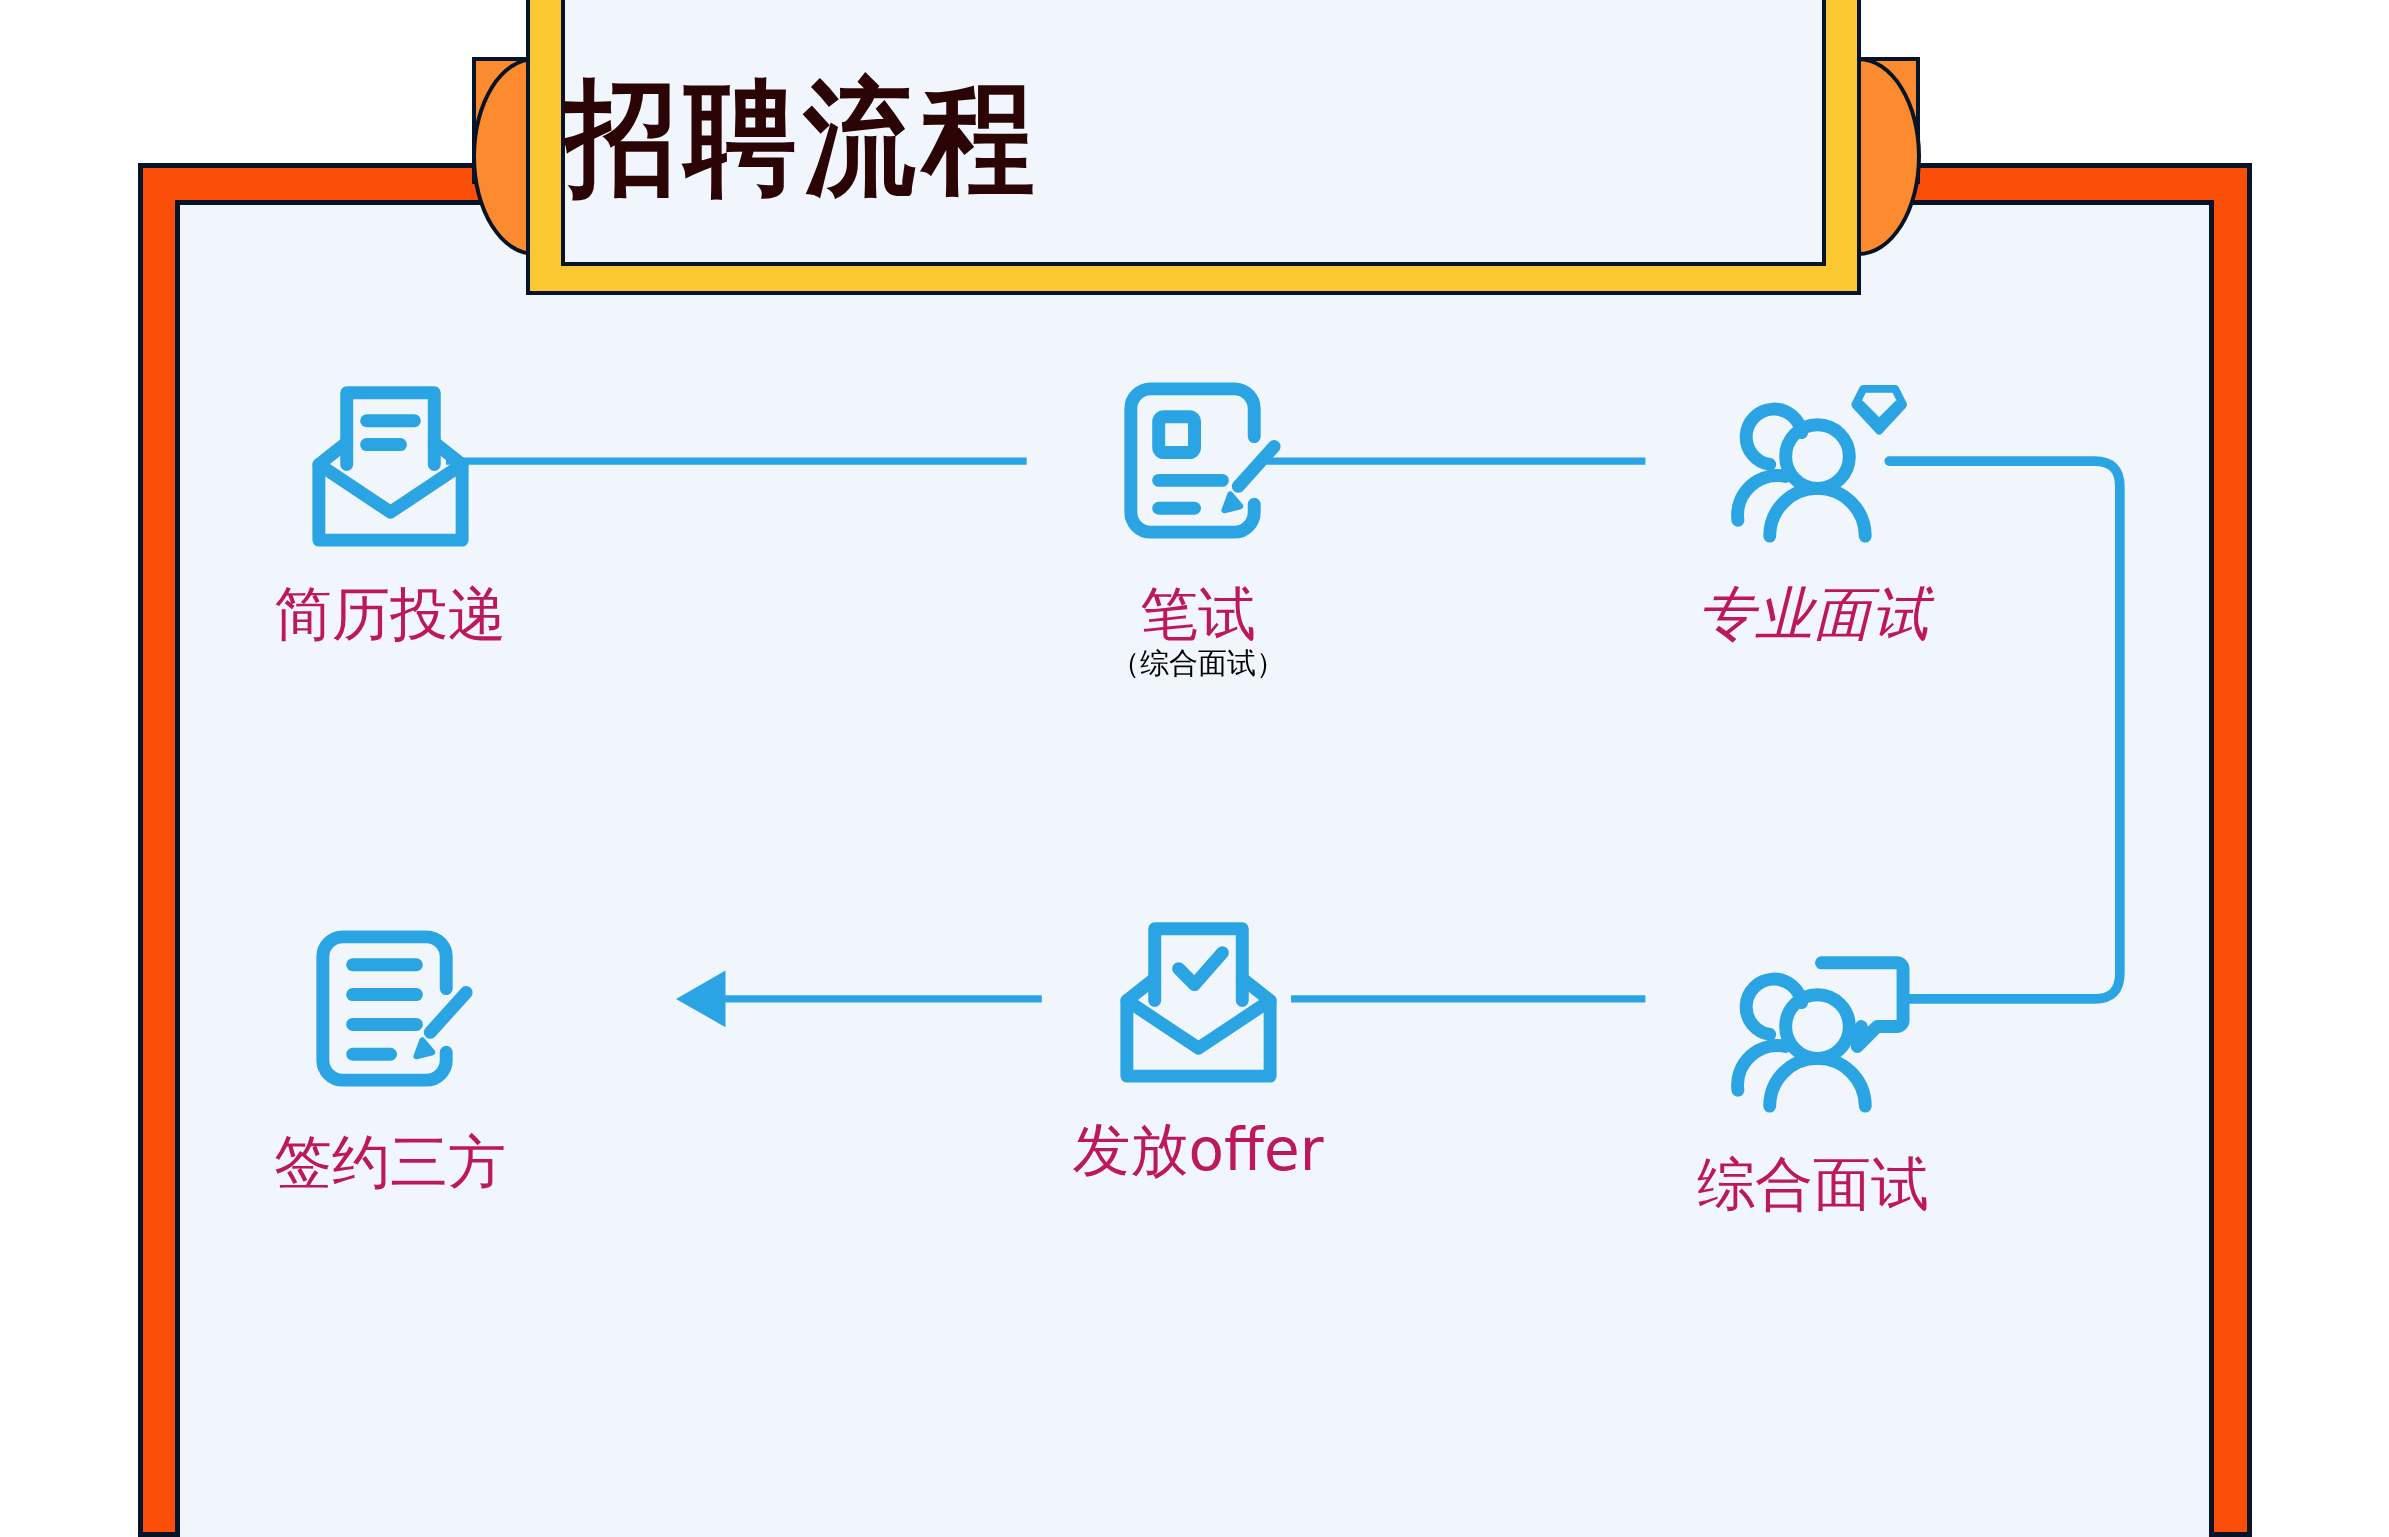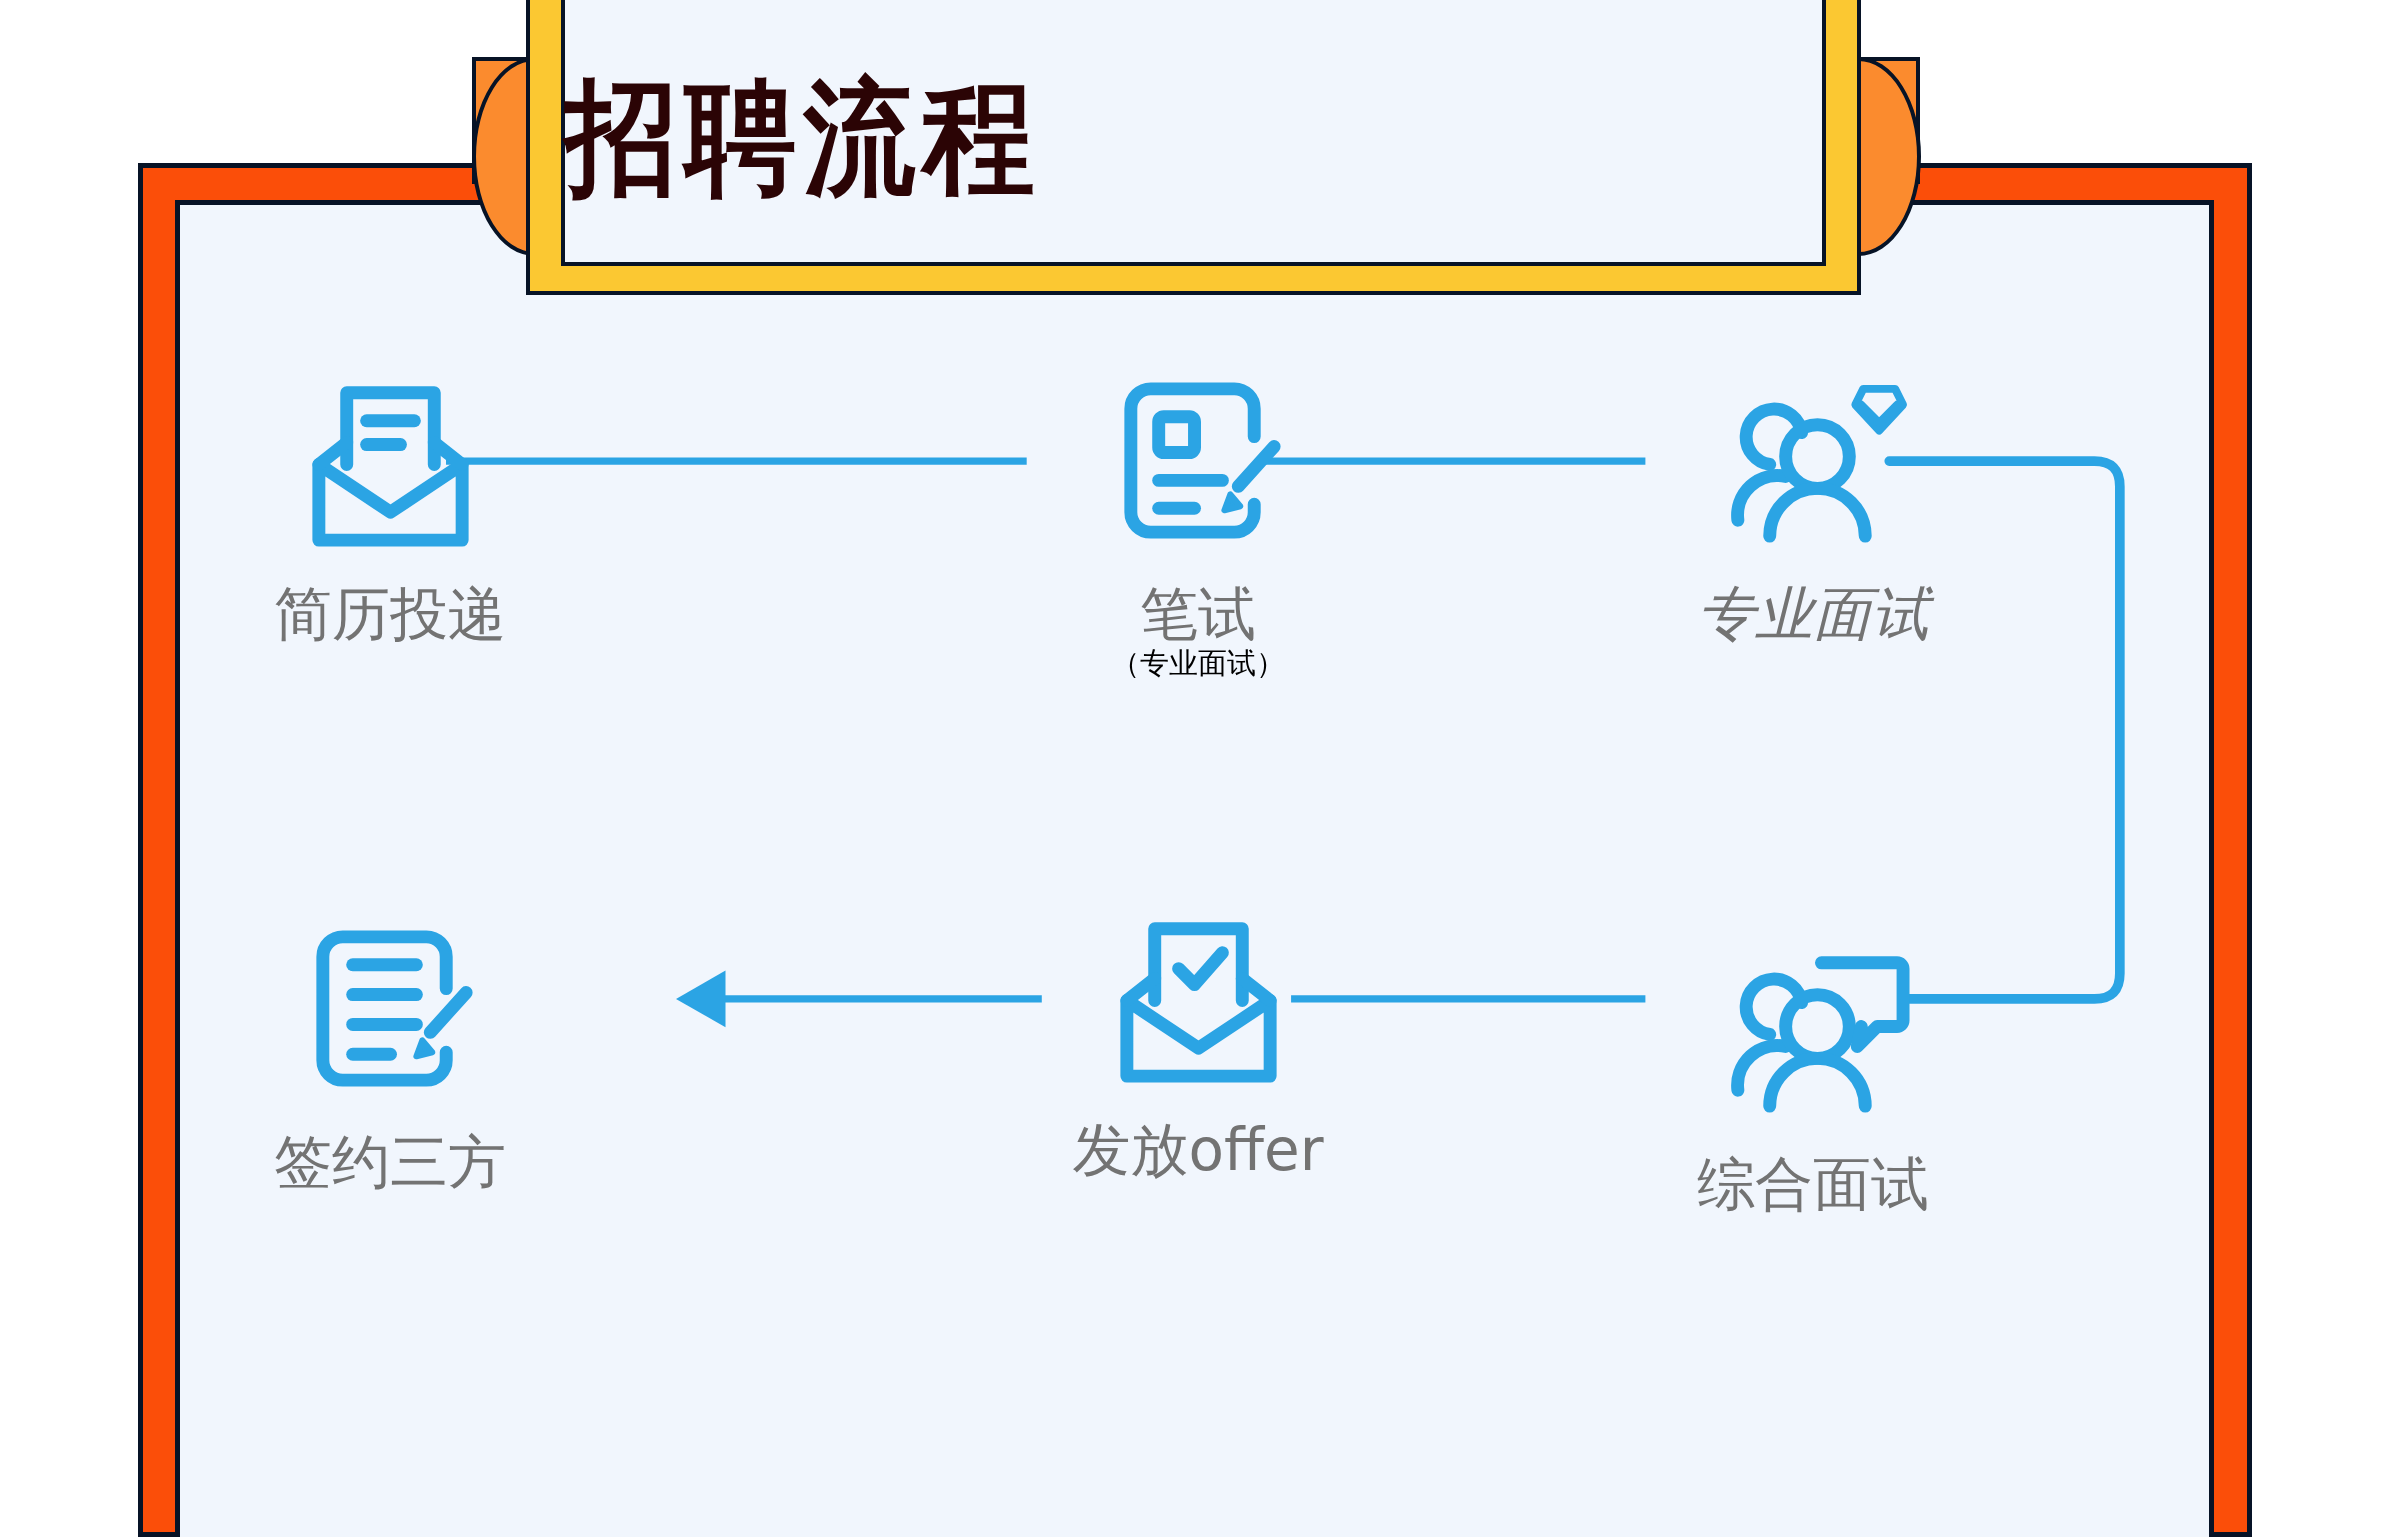--- a/index.html
+++ b/index.html
@@ -105,21 +105,21 @@
     z-index:8;
   }
   .node-icon{
     width:199px;height:199px;
     display:flex;align-items:center;justify-content:center;
   }
   .node-label{
     margin-top:24px;
     font-family:"DejaVu Sans","Liberation Sans",sans-serif;
     font-size:58px;
-    color:#737373;
+    color:#be185d;
     line-height:1.05;
     white-space:nowrap;
     text-align:center;
   }
   .node-sublabel{
     margin-top:3.6px;
     font-family:"DejaVu Sans","Liberation Sans",sans-serif;
     font-size:29px;
     color:#000000;
     line-height:1.1;
@@ -186,21 +186,21 @@
       <svg width="199" height="199" viewBox="0 0 100 100" fill="none" stroke="#2BA4E4" stroke-width="6.5" stroke-linecap="round" stroke-linejoin="round">
         <path d="M78 38 V24 A10 10 0 0 0 68 14 H26 A10 10 0 0 0 16 24 V76 A10 10 0 0 0 26 86 H68 A10 10 0 0 0 78 76 V72"></path>
         <rect x="30" y="28" width="18" height="18" rx="2.5"></rect>
         <path d="M30 60 H62"></path>
         <path d="M30 74 H48"></path>
         <path d="M88 43 L70 63"></path>
         <path d="M66 67 L63 75 L71 73 Z" fill="#2BA4E4" stroke-width="3"></path>
       </svg>
     </div>
     <div class="node-label">笔试</div>
-    <div class="node-sublabel">（专业面试）</div>
+    <div class="node-sublabel">（综合面试）</div>
   </div>
 
   <div class="node" id="node-2">
     <div class="node-icon">
       <svg width="199" height="199" viewBox="0 0 100 100" fill="none" stroke="#2BA4E4" stroke-width="6.5" stroke-linecap="round" stroke-linejoin="round">
         <path d="M44 36 A14 14 0 1 0 28 52"></path>
         <path d="M12 80 A20 20 0 0 1 36 58"></path>
         <circle cx="52" cy="48" r="16"></circle>
         <path d="M28 88 A24 24 0 0 1 76 88"></path>
         <path d="M75 14 H91 L95 22 L83 35 L71 22 Z" stroke-width="4"></path>

